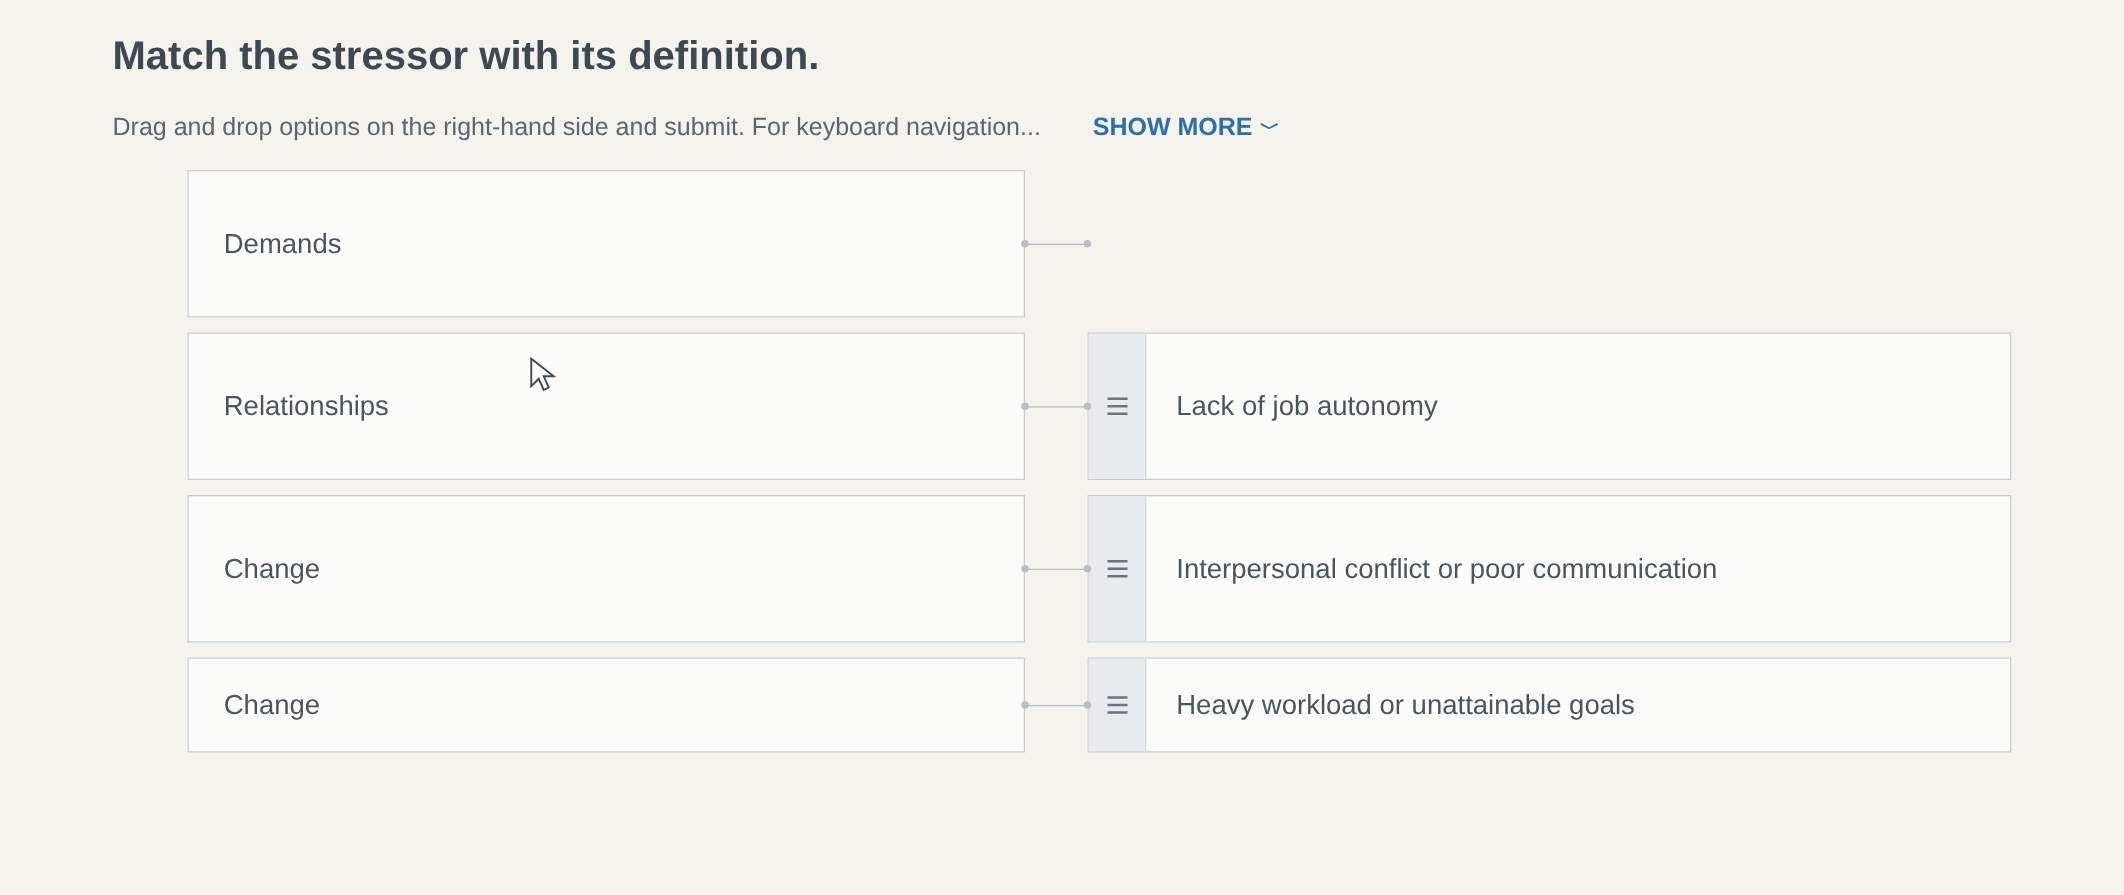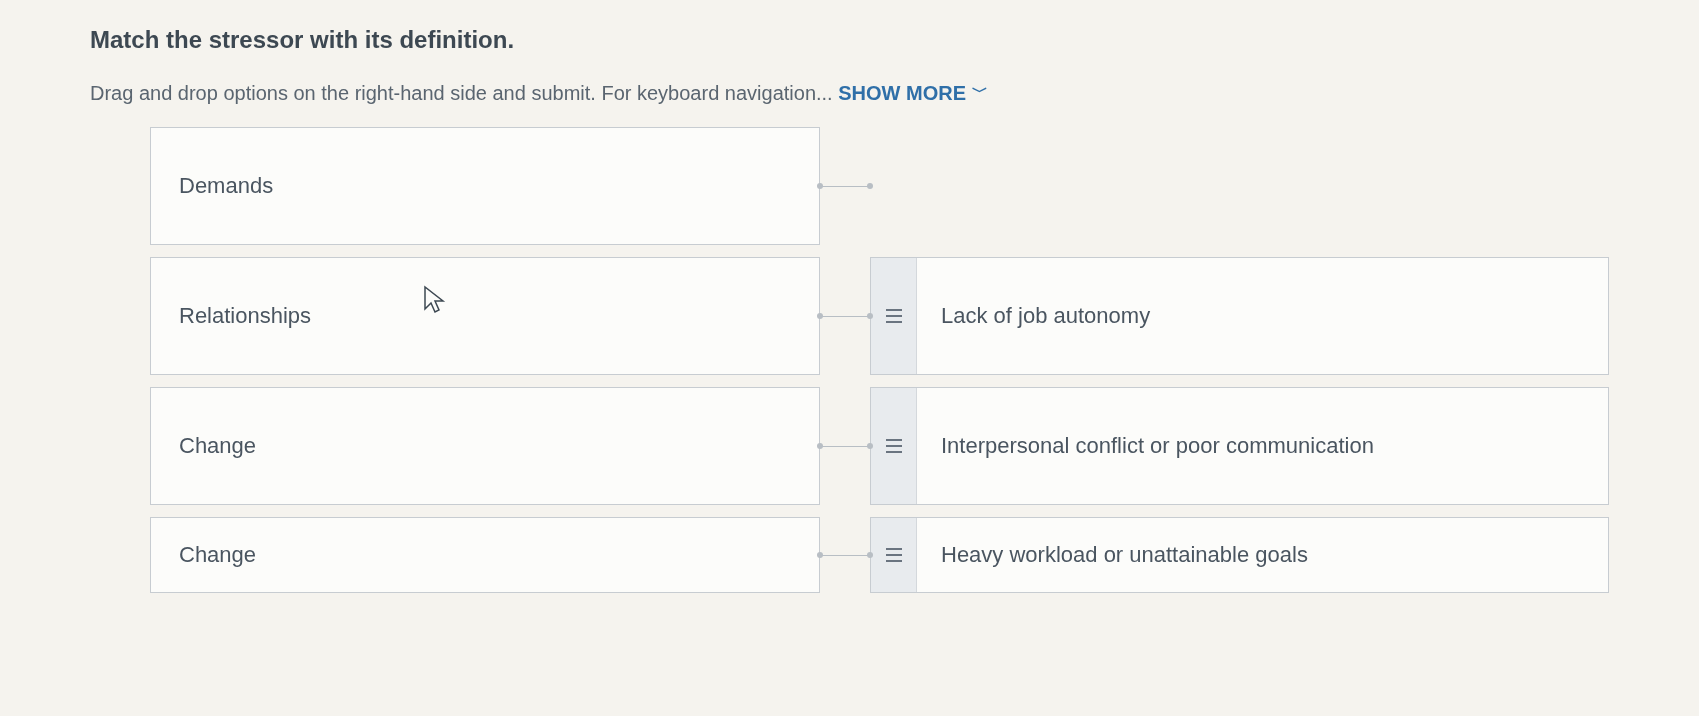--- a/index.html
+++ b/index.html
@@ -5,38 +5,39 @@
   * { box-sizing: border-box; margin: 0; padding: 0; }
   body {
     font-family: "Segoe UI", Arial, sans-serif;
     background: #f5f3ee;
     width: 1699px;
     height: 716px;
     padding: 20px 90px;
     color: #4a5560;
   }
   .question-title {
-    font-size: 24px;
+    font-size: 32px;
     font-weight: 600;
     color: #3d4852;
     margin-bottom: 28px;
     margin-top: 6px;
   }
   .instructions {
     font-size: 20px;
     color: #5a6570;
     margin-bottom: 22px;
   }
   .show-more {
     color: #2f6fa8;
     font-weight: 600;
     cursor: pointer;
     display: inline-flex;
-    align-items: flex-start;
+    align-items: flex-end;
     gap: 6px;
+    margin-left: 36px;
   }
   .show-more .chev { font-size: 16px; }
   .matching-area {
     display: flex;
     flex-direction: column;
     gap: 12px;
     padding-left: 60px;
   }
   .row {
     display: flex;

